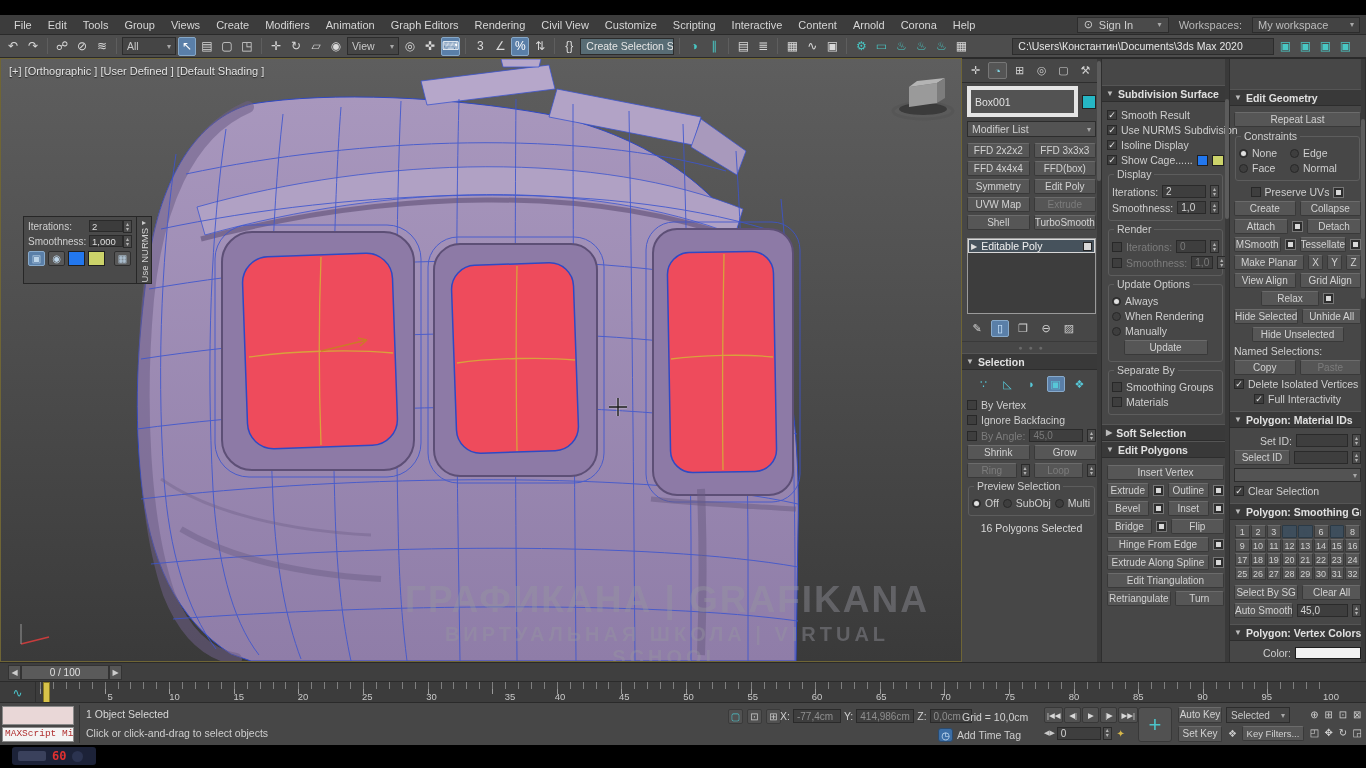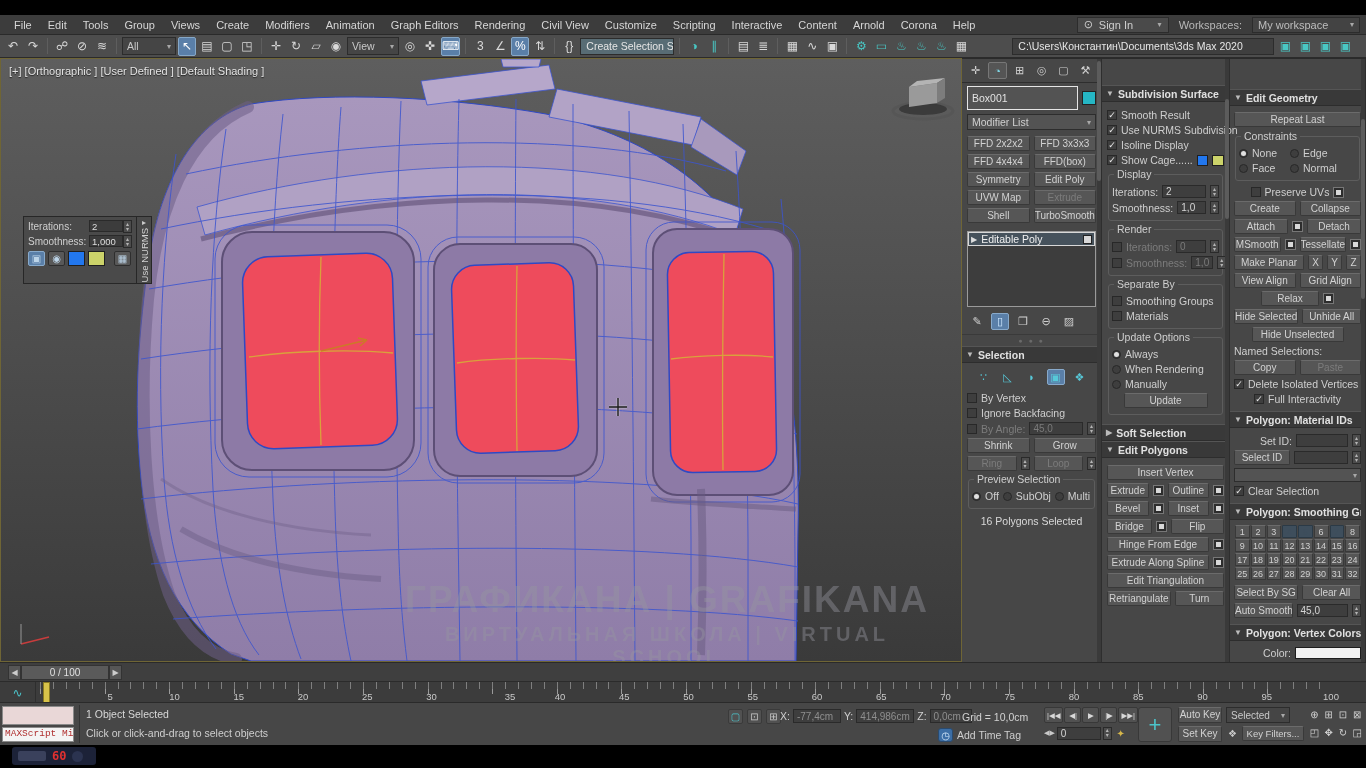--- a/index.html
+++ b/index.html
@@ -55,21 +55,21 @@
   
   .cmdpanel{width:404px;height:604px;background:#474747;display:flex;border-top:1px solid #2a2a2a;}
   .col{position:relative;height:604px;border-right:1px solid #2e2e2e;}
   .col1{width:140px;}.col2{width:128px;}.col3{width:136px;}
   .scrollstrip{position:absolute;right:0;top:0;width:4px;height:100%;background:#3a3a3a;}
   .scrollstrip .thumb{position:absolute;top:2px;left:0;width:4px;height:120px;background:#5c5c5c;border-radius:2px;}
   .cp-tabs{display:flex;align-items:center;gap:3px;padding:3px 4px;border-bottom:1px solid #2e2e2e;}
   .cp-tab{width:19px;height:17px;display:flex;align-items:center;justify-content:center;font-size:11px;color:#cfcfcf;border:1px solid transparent;border-radius:2px;}
   .cp-tab.active{background:#555;border-color:#777;color:#7fd4e2;}
   .name-row{display:flex;align-items:center;gap:4px;padding:3px 5px;}
-  .name-field{flex:1;height:24px;background:#535353;border:1px solid #e5e5e5;display:flex;align-items:center;padding:0 4px;font-size:10.5px;color:#e2e2e2;}
+  .name-field{flex:1;height:31px;background:#535353;border:4px solid #e5e5e5;display:flex;align-items:center;padding:0 4px;font-size:10.5px;color:#e2e2e2;}
   .obj-color{width:14px;height:14px;border:1px solid #222;}
   .modlist{margin:1px 5px 4px;height:16px;background:#535353;border:1px solid #2d2d2d;display:flex;align-items:center;justify-content:space-between;padding:0 4px;font-size:10.5px;}
   .mod-grid{display:grid;grid-template-columns:1fr 1fr;gap:3px 4px;padding:2px 5px 6px;}
   .btn{height:15px;line-height:14px;background:#565656;border:1px solid #393939;border-top-color:#6b6b6b;border-radius:2px;color:#d2d2d2;text-align:center;font-size:10px;white-space:nowrap;overflow:hidden;}
   .btn.dis{color:#7c7c7c;}
   .btn.wide{width:100%;}
   .stackbox{margin:2px 5px;height:76px;background:#3d3d3d;border:1px solid #9a9a9a;}
   .stack-row{display:flex;align-items:center;height:14px;background:#46525c;border:1px solid #d8d8d8;gap:4px;padding:0 2px;}
   .stack-row .arr{font-size:8px;color:#ddd;}
   .stack-row .stxt{flex:1;font-size:10.5px;color:#f0f0f0;}
@@ -540,46 +540,46 @@
                 <span class="spin"></span>
               </div>
             <div class="row">
                 <span class="chk"></span>
                 <span class="lbl dis" style="margin-left:auto;">Smoothness:</span>
                 <span class="spinfield dis" style="width:40px;">1,0</span>
                 <span class="spin"></span>
               </div>
           </div>
           <div class="group">
+            <span class="gtitle">Update Options</span>
+            <div class="row">
+                <span class="radio sel"></span>
+                <span class="lbl">Always</span>
+              </div>
+            <div class="row">
+                <span class="radio"></span>
+                <span class="lbl">When Rendering</span>
+              </div>
+            <div class="row">
+                <span class="radio"></span>
+                <span class="lbl">Manually</span>
+              </div>
+            <div class="row center">
+                <div class="btn" style="width:84px;">Update</div>
+              </div>
+          </div>
+          <div class="group">
             <span class="gtitle" ind="subdivision.separate_title">Separate By</span>
             <div class="row">
                 <span class="chk"></span>
                 <span class="lbl">Smoothing Groups</span>
               </div>
             <div class="row">
                 <span class="chk"></span>
                 <span class="lbl">Materials</span>
-              </div>
-          </div>
-          <div class="group">
-            <span class="gtitle">Update Options</span>
-            <div class="row">
-                <span class="radio sel"></span>
-                <span class="lbl">Always</span>
-              </div>
-            <div class="row">
-                <span class="radio"></span>
-                <span class="lbl">When Rendering</span>
-              </div>
-            <div class="row">
-                <span class="radio"></span>
-                <span class="lbl">Manually</span>
-              </div>
-            <div class="row center">
-                <div class="btn" style="width:84px;">Update</div>
               </div>
           </div>
         </div>
         <div class="roll-h">
           <span class="arr">▶</span>
           <span class="rtitle">Soft Selection</span>
         </div>
         <div class="roll-h">
           <span class="arr">▼</span>
           <span class="rtitle">Edit Polygons</span>

